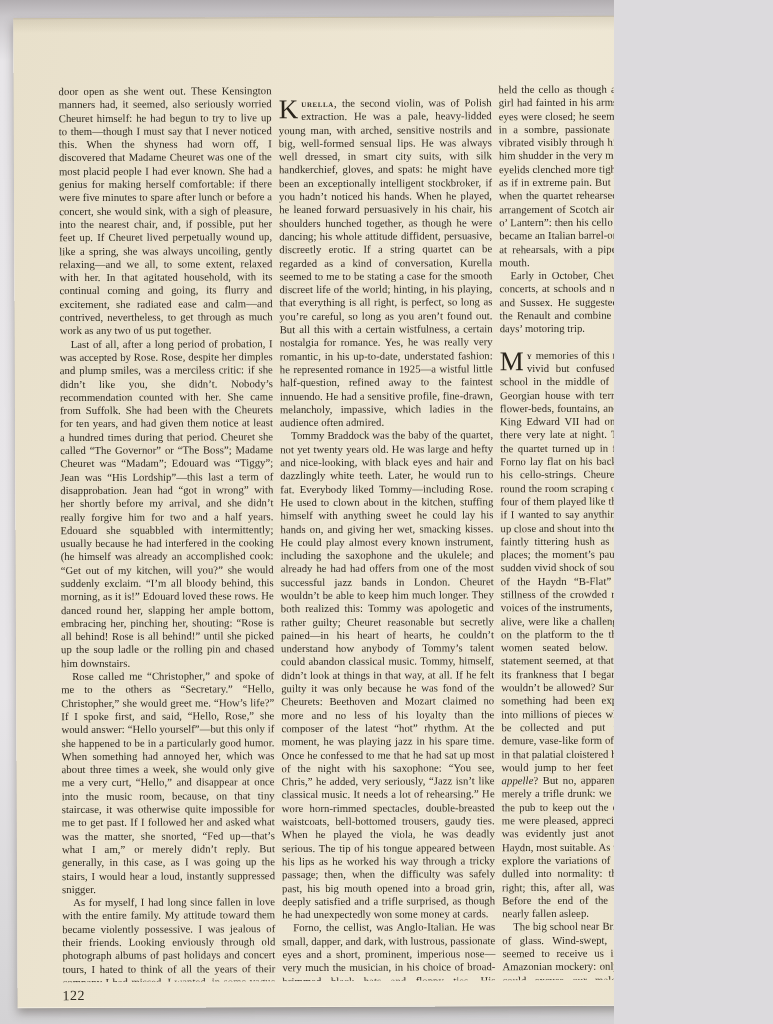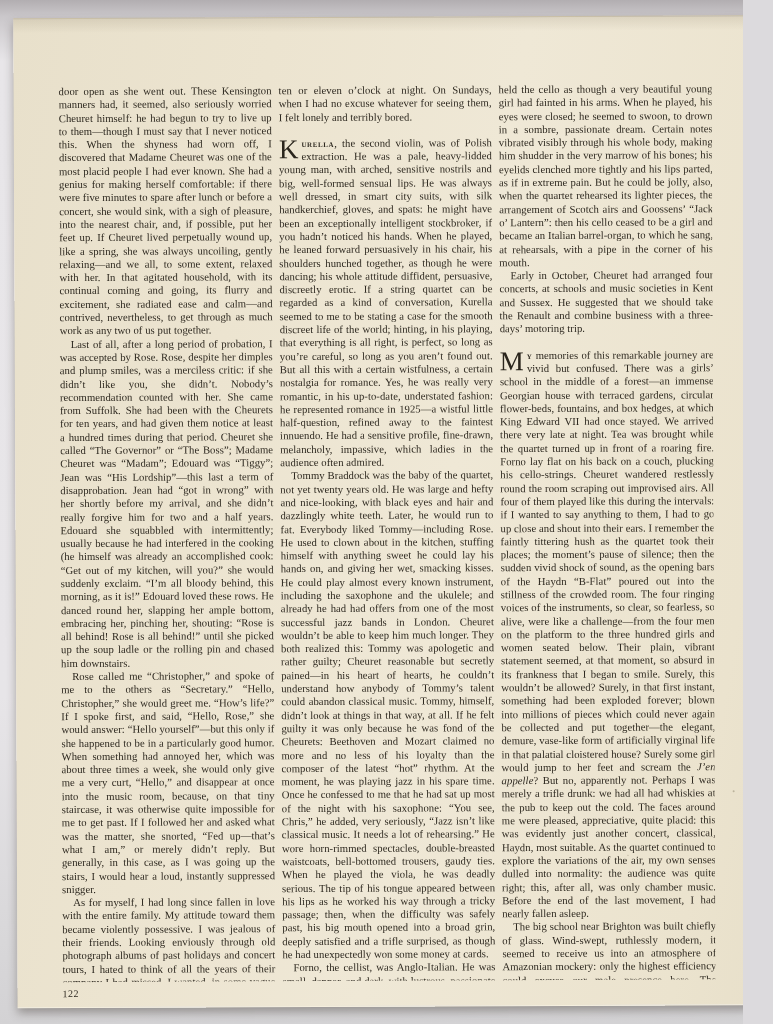--- a/index.html
+++ b/index.html
@@ -2,21 +2,21 @@
 <html lang="en"><head>
 <meta charset="utf-8">
 <style>
   html,body{margin:0;padding:0;}
   body{
     width:773px;height:1024px;overflow:hidden;
     font-family:"Liberation Serif","DejaVu Serif",serif;
     background:#dcdadd;
   }
   .scene{
-    position:relative;width:743px;height:1024px;
+    position:relative;width:614px;height:1024px;
     background:linear-gradient(180deg,#b2aeb1 0%,#cac7ca 1.6%,#e8e6e9 6%,#e7e5e8 68%,#d8d7d9 92%,#d3d2d4 100%);
     overflow:hidden;
   }
   .paper{
     position:absolute;left:15px;top:17px;width:766px;height:988px;
     background:linear-gradient(100deg,#e8e0cb 0%,#ece4d0 28%,#efe8d6 55%,#ebe3ce 88%,#e7dfc9 100%);
     box-shadow:0 5px 10px rgba(66,60,52,0.42);
     border-top:1px solid #c9bfa6;
     border-bottom:1px solid #f6f0df;
     transform:rotate(-0.25deg);
@@ -51,42 +51,41 @@
   .para.cut{text-align-last:justify;}
   .dropcap-letter{
     float:left;
     font-size:27px;line-height:22px;
     padding:1px 3px 0 0;
     color:#2a251c;
   }
   .smallcaps{font-variant:small-caps;letter-spacing:0.6px;font-weight:bold;}
   .page-number{
     position:absolute;left:45px;top:969px;
-    font-size:10px;color:#2e2920;letter-spacing:0.5px;
+    font-size:14px;color:#2e2920;letter-spacing:0.5px;
   }
   .speck{position:absolute;border-radius:50%;background:rgba(95,84,62,0.55);}
   .s1{left:728px;top:656px;width:2px;height:2px;}
   .s2{left:730px;top:698px;width:2px;height:2px;}
   .s3{left:716px;top:774px;width:2px;height:2px;opacity:.6;}
   .s4{left:610px;top:838px;width:2px;height:1px;opacity:.5;}
 </style>
 </head>
 <body>
 
 <div class="scene">
   <div class="paper">
     <div class="columns">
       <div class="col">
           <p class="para continuation">door open as she went out. These Kensington manners had, it seemed, also seriously worried Cheuret himself: he had begun to try to live up to them—though I must say that I never noticed this. When the shyness had worn off, I discovered that Madame Cheuret was one of the most placid people I had ever known. She had a genius for making herself comfortable: if there were five minutes to spare after lunch or before a concert, she would sink, with a sigh of pleasure, into the nearest chair, and, if possible, put her feet up. If Cheuret lived perpetually wound up, like a spring, she was always uncoiling, gently relaxing—and we all, to some extent, relaxed with her. In that agitated household, with its continual coming and going, its flurry and excitement, she radiated ease and calm—and contrived, nevertheless, to get through as much work as any two of us put together.</p>
           <p class="para indent">Last of all, after a long period of probation, I was accepted by Rose. Rose, despite her dimples and plump smiles, was a merciless critic: if she didn’t like you, she didn’t. Nobody’s recommendation counted with her. She came from Suffolk. She had been with the Cheurets for ten years, and had given them notice at least a hundred times during that period. Cheuret she called “The Governor” or “The Boss”; Madame Cheuret was “Madam”; Edouard was “Tiggy”; Jean was “His Lordship”—this last a term of disapprobation. Jean had “got in wrong” with her shortly before my arrival, and she didn’t really forgive him for two and a half years. Edouard she squabbled with intermittently; usually because he had interfered in the cooking (he himself was already an accomplished cook: “Get out of my kitchen, will you?” she would suddenly exclaim. “I’m all bloody behind, this morning, as it is!” Edouard loved these rows. He danced round her, slapping her ample bottom, embracing her, pinching her, shouting: “Rose is all behind! Rose is all behind!” until she picked up the soup ladle or the rolling pin and chased him downstairs.</p>
           <p class="para indent">Rose called me “Christopher,” and spoke of me to the others as “Secretary.” “Hello, Christopher,” she would greet me. “How’s life?” If I spoke first, and said, “Hello, Rose,” she would answer: “Hello yourself”—but this only if she happened to be in a particularly good humor. When something had annoyed her, which was about three times a week, she would only give me a very curt, “Hello,” and disappear at once into the music room, because, on that tiny staircase, it was otherwise quite impossible for me to get past. If I followed her and asked what was the matter, she snorted, “Fed up—that’s what I am,” or merely didn’t reply. But generally, in this case, as I was going up the stairs, I would hear a loud, instantly suppressed snigger.</p>
           <p class="para indent cut">As for myself, I had long since fallen in love with the entire family. My attitude toward them became violently possessive. I was jealous of their friends. Looking enviously through old photograph albums of past holidays and concert tours, I hated to think of all the years of their company I had missed. I wanted, in some vague daydream manner, to help and protect them against the outside world that seemed to menace their gaiety and their curious quality of innocence; and I wanted also, contradictorily, to be taken under their wing, to be acknowledged by them as elder brother and son. On weekdays, I invented work, so as to be able to return to the house in the afternoons: often I stayed on until</p>
         </div>
       <div class="col">
-          <p class="para continuation">ten or eleven o’clock at night. On Sundays, when I had no excuse whatever for seeing them, I felt lonely and terribly bored.</p>
           <p class="para dropcap"><span class="dropcap-letter">K</span><span class="smallcaps">urella</span>, the second violin, was of Polish extraction. He was a pale, heavy-lidded young man, with arched, sensitive nostrils and big, well-formed sensual lips. He was always well dressed, in smart city suits, with silk handkerchief, gloves, and spats: he might have been an exceptionally intelligent stockbroker, if you hadn’t noticed his hands. When he played, he leaned forward persuasively in his chair, his shoulders hunched together, as though he were dancing; his whole attitude diffident, persuasive, discreetly erotic. If a string quartet can be regarded as a kind of conversation, Kurella seemed to me to be stating a case for the smooth discreet life of the world; hinting, in his playing, that everything is all right, is perfect, so long as you’re careful, so long as you aren’t found out. But all this with a certain wistfulness, a certain nostalgia for romance. Yes, he was really very romantic, in his up-to-date, understated fashion: he represented romance in 1925—a wistful little half-question, refined away to the faintest innuendo. He had a sensitive profile, fine-drawn, melancholy, impassive, which ladies in the audience often admired.</p>
           <p class="para indent">Tommy Braddock was the baby of the quartet, not yet twenty years old. He was large and hefty and nice-looking, with black eyes and hair and dazzlingly white teeth. Later, he would run to fat. Everybody liked Tommy—including Rose. He used to clown about in the kitchen, stuffing himself with anything sweet he could lay his hands on, and giving her wet, smacking kisses. He could play almost every known instrument, including the saxophone and the ukulele; and already he had had offers from one of the most successful jazz bands in London. Cheuret wouldn’t be able to keep him much longer. They both realized this: Tommy was apologetic and rather guilty; Cheuret reasonable but secretly pained—in his heart of hearts, he couldn’t understand how anybody of Tommy’s talent could abandon classical music. Tommy, himself, didn’t look at things in that way, at all. If he felt guilty it was only because he was fond of the Cheurets: Beethoven and Mozart claimed no more and no less of his loyalty than the composer of the latest “hot” rhythm. At the moment, he was playing jazz in his spare time. Once he confessed to me that he had sat up most of the night with his saxophone: “You see, Chris,” he added, very seriously, “Jazz isn’t like classical music. It needs a lot of rehearsing.” He wore horn-rimmed spectacles, double-breasted waistcoats, bell-bottomed trousers, gaudy ties. When he played the viola, he was deadly serious. The tip of his tongue appeared between his lips as he worked his way through a tricky passage; then, when the difficulty was safely past, his big mouth opened into a broad grin, deeply satisfied and a trifle surprised, as though he had unexpectedly won some money at cards.</p>
           <p class="para indent cut">Forno, the cellist, was Anglo-Italian. He was small, dapper, and dark, with lustrous, passionate eyes and a short, prominent, imperious nose—very much the musician, in his choice of broad-brimmed black hats and floppy ties. His temperament was consciously operatic; he burlesqued it to conceal a charming, touching shyness—every woman was to him, secretly, a princess. He</p>
         </div>
       <div class="col">
           <p class="para continuation">held the cello as though a very beautiful young girl had fainted in his arms. When he played, his eyes were closed; he seemed to swoon, to drown in a sombre, passionate dream. Certain notes vibrated visibly through his whole body, making him shudder in the very marrow of his bones; his eyelids clenched more tightly and his lips parted, as if in extreme pain. But he could be jolly, also, when the quartet rehearsed its lighter pieces, the arrangement of Scotch airs and Goossens’ “Jack o’ Lantern”: then his cello ceased to be a girl and became an Italian barrel-organ, to which he sang, at rehearsals, with a pipe in the corner of his mouth.</p>
           <p class="para indent">Early in October, Cheuret had arranged four concerts, at schools and music societies in Kent and Sussex. He suggested that we should take the Renault and combine business with a three-days’ motoring trip.</p>
           <p class="para dropcap"><span class="dropcap-letter">M</span><span class="smallcaps">y</span> memories of this remarkable journey are vivid but confused. There was a girls’ school in the middle of a forest—an immense Georgian house with terraced gardens, circular flower-beds, fountains, and box hedges, at which King Edward VII had once stayed. We arrived there very late at night. Tea was brought while the quartet turned up in front of a roaring fire. Forno lay flat on his back on a couch, plucking his cello-strings. Cheuret wandered restlessly round the room scraping out improvised airs. All four of them played like this during the intervals: if I wanted to say anything to them, I had to go up close and shout into their ears. I remember the faintly tittering hush as the quartet took their places; the moment’s pause of silence; then the sudden vivid shock of sound, as the opening bars of the Haydn “B-Flat” poured out into the stillness of the crowded room. The four ringing voices of the instruments, so clear, so fearless, so alive, were like a challenge—from the four men on the platform to the three hundred girls and women seated below. Their plain, vibrant statement seemed, at that moment, so absurd in its frankness that I began to smile. Surely, this wouldn’t be allowed? Surely, in that first instant, something had been exploded forever; blown into millions of pieces which could never again be collected and put together—the elegant, demure, vase-like form of artificially virginal life in that palatial cloistered house? Surely some girl would jump to her feet and scream the <i>J’en appelle</i>? But no, apparently not. Perhaps I was merely a trifle drunk: we had all had whiskies at the pub to keep out the cold. The faces around me were pleased, appreciative, quite placid: this was evidently just another concert, classical, Haydn, most suitable. As the quartet continued to explore the variations of the air, my own senses dulled into normality: the audience was quite right; this, after all, was only chamber music. Before the end of the last movement, I had nearly fallen asleep.</p>
           <p class="para indent cut">The big school near Brighton was built chiefly of glass. Wind-swept, ruthlessly modern, it seemed to receive us into an atmosphere of Amazonian mockery: only the highest efficiency could excuse our male presence here. The concert was held in a vast, magnificent hall. Told by Cheuret to arrange the music on the stands, I emerged timidly from a small door on to what seemed to be a full-sized theatrical stage. We were already rather late and the audience was restless: my appearance was</p>
         </div>

